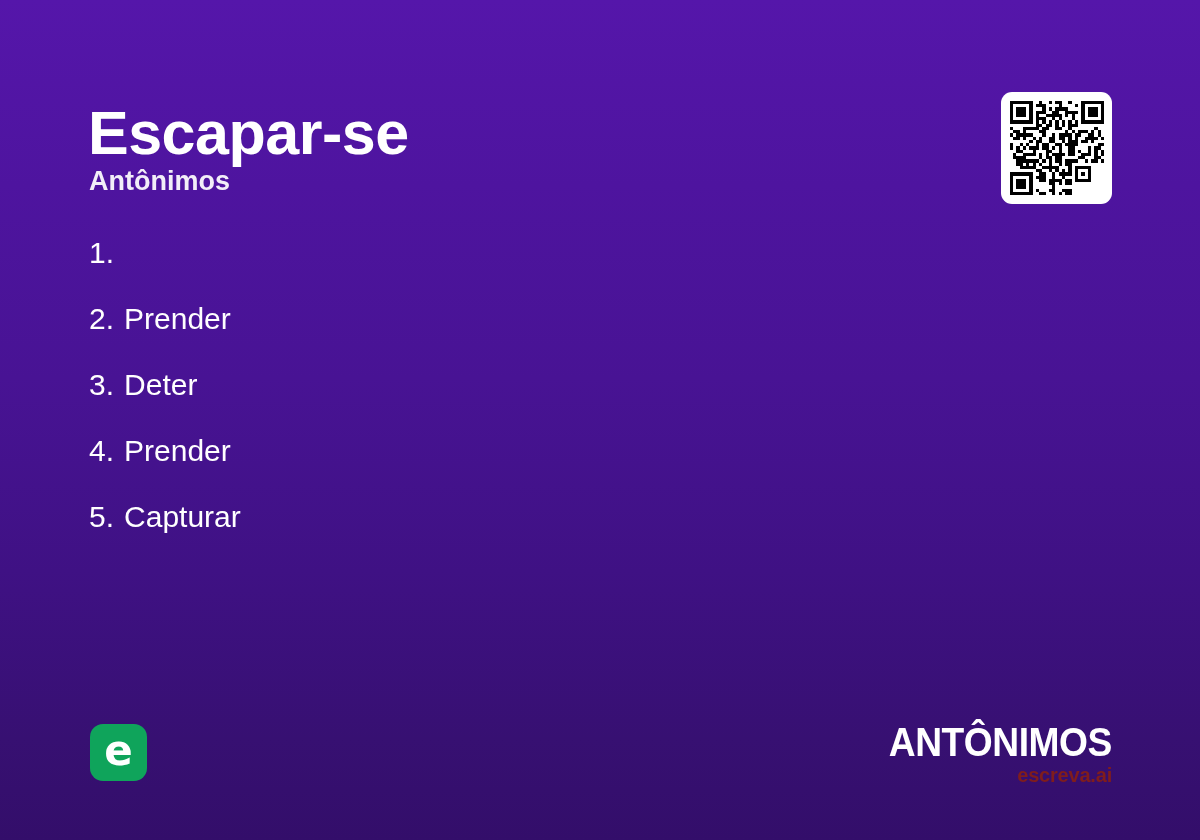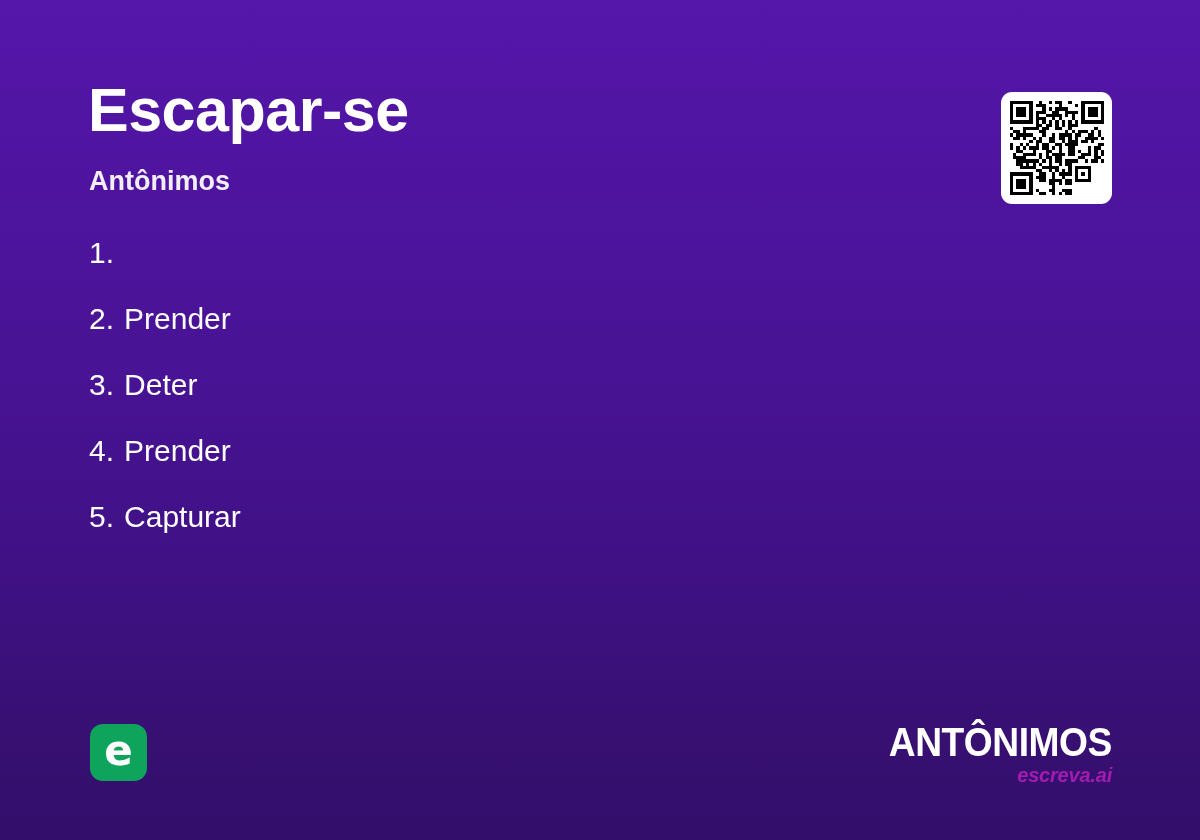--- a/index.html
+++ b/index.html
@@ -20,21 +20,21 @@
         #371072 88%,
         #330E6A 100%);
     position: relative;
     -webkit-font-smoothing: antialiased;
   }
 
   
   .word-title {
     position: absolute;
     left: 88px;
-    top: 80px;
+    top: 103px;
     font-size: 61px;
     font-weight: 700;
     color: #ffffff;
     letter-spacing: -0.5px;
     line-height: 1.0;
     white-space: nowrap;
   }
 
   .word-subtitle {
     position: absolute;
@@ -136,26 +136,25 @@
     line-height: 1.0;
     letter-spacing: -0.5px;
     transform: scaleX(0.93);
     transform-origin: right center;
     white-space: nowrap;
   }
 
   .footer-logo-sub {
     font-size: 20px;
     font-weight: 700;
-    color: #a21caf;
+    color: #7f1d1d;
     line-height: 1.0;
     margin-top: 3px;
     letter-spacing: -0.2px;
     white-space: nowrap;
-    font-style: italic;
   }
 </style>
 </head>
 <body>
 
 <div class="word-title">Escapar-se</div>
 
 <div class="word-subtitle">Antônimos</div>
 
 <ul class="syn-list">

